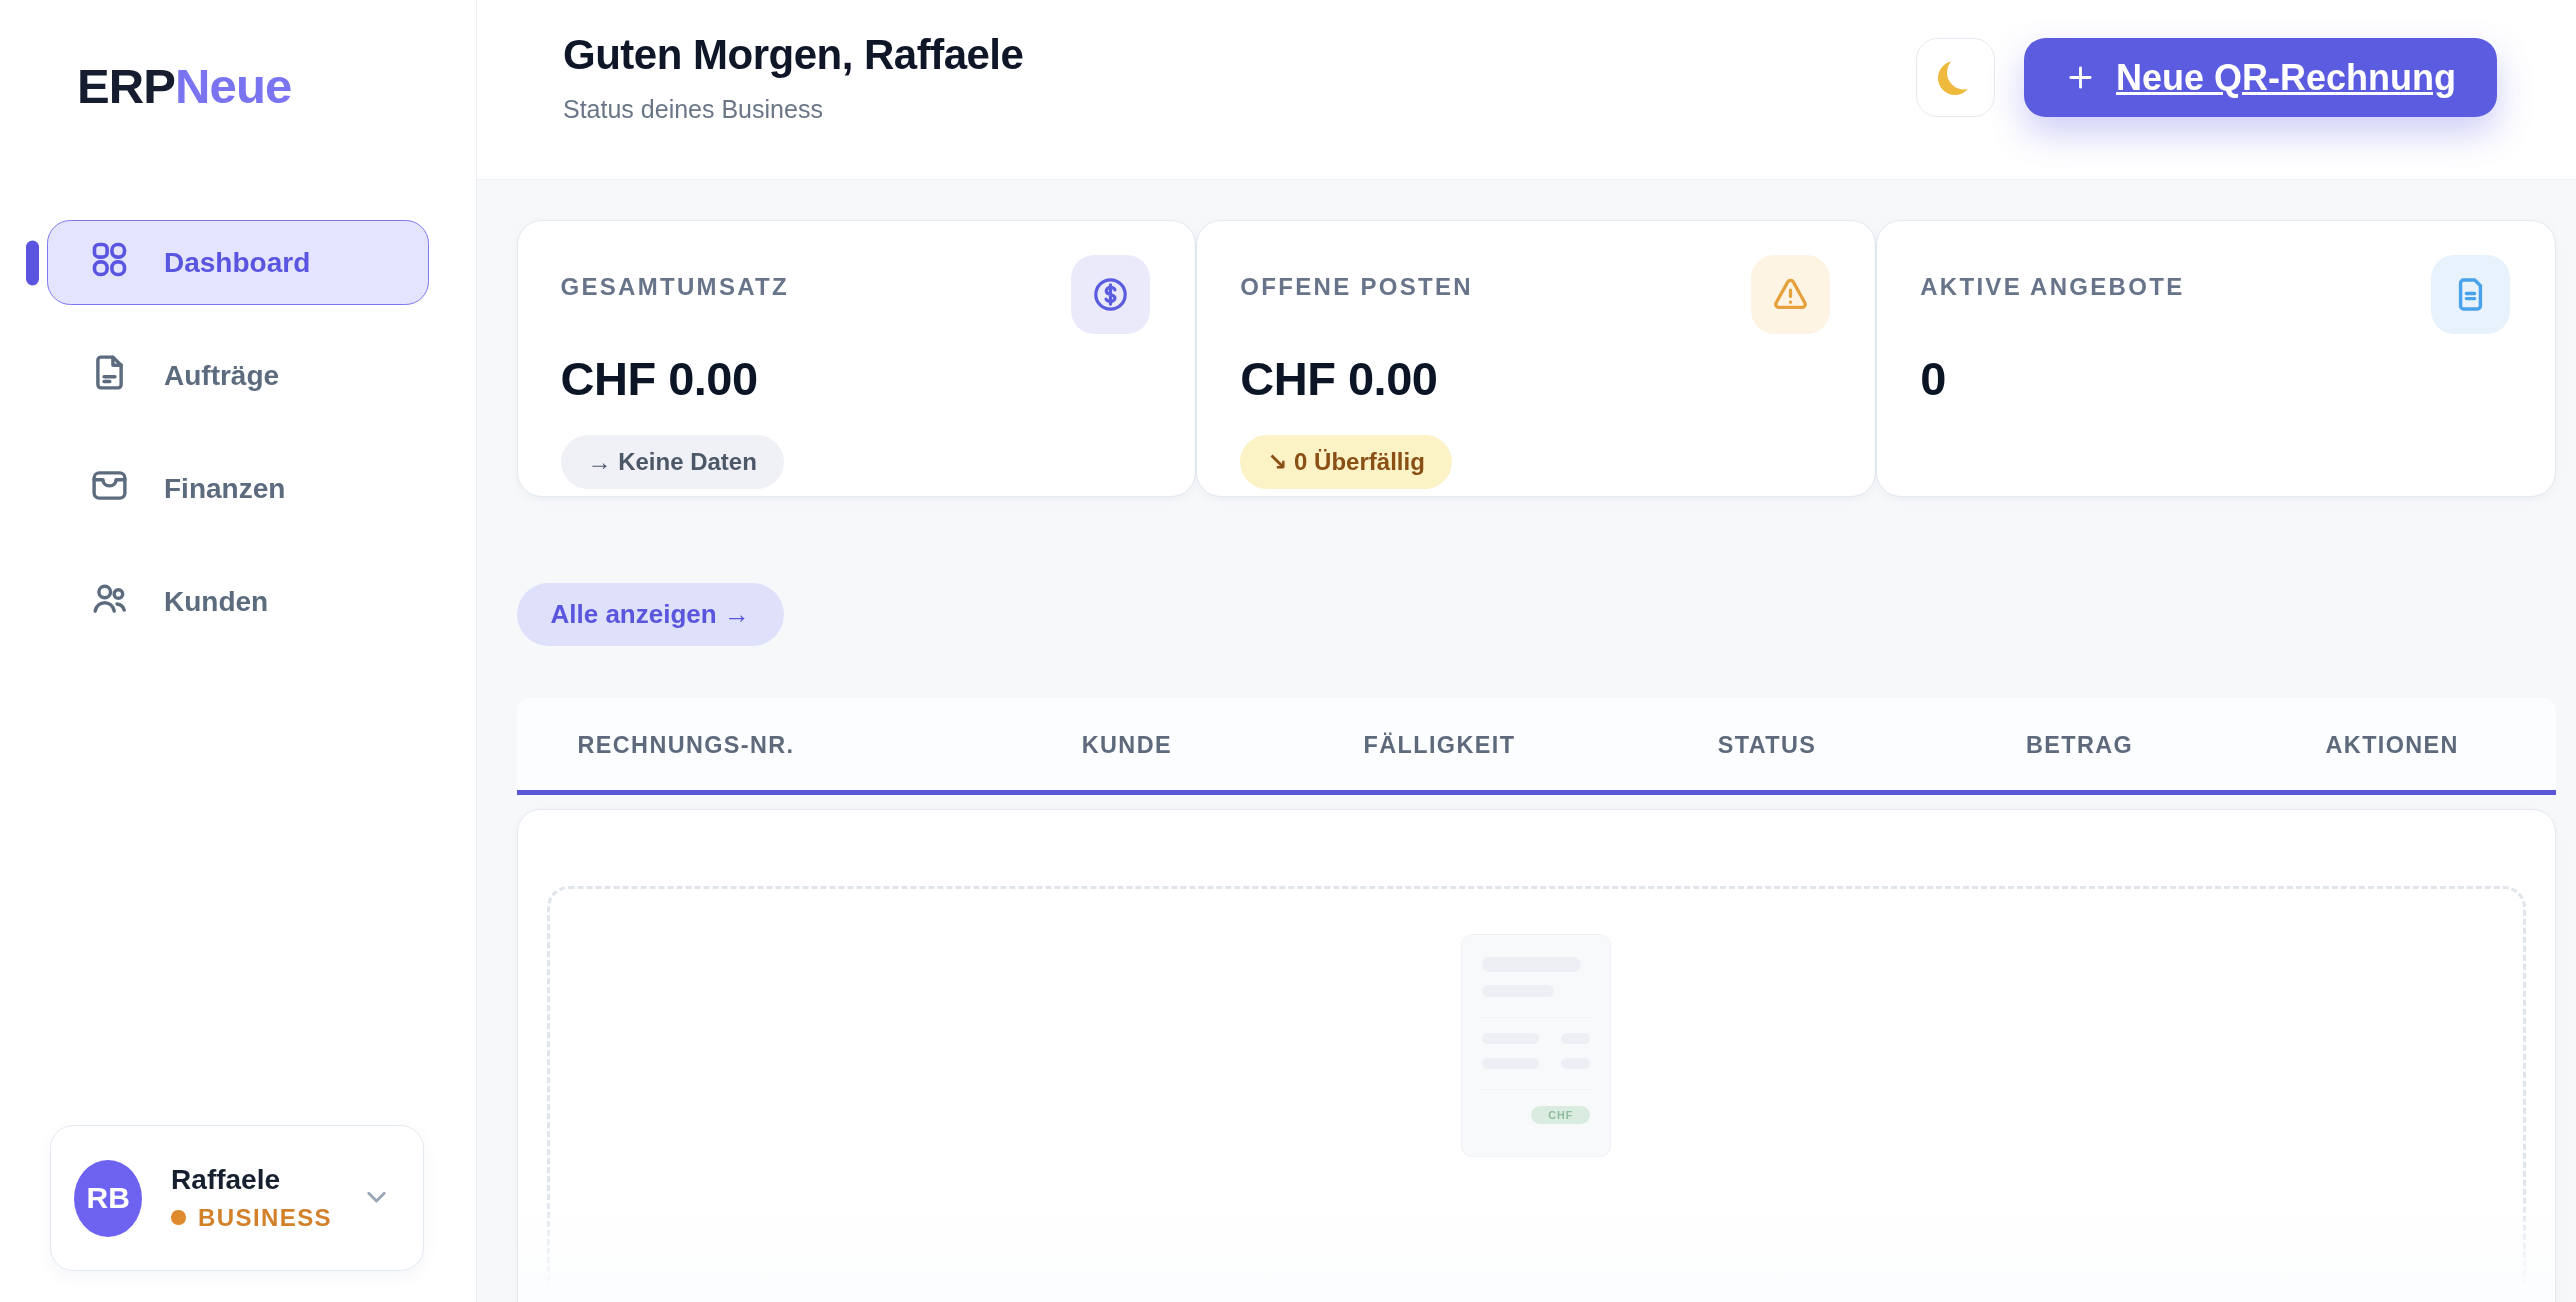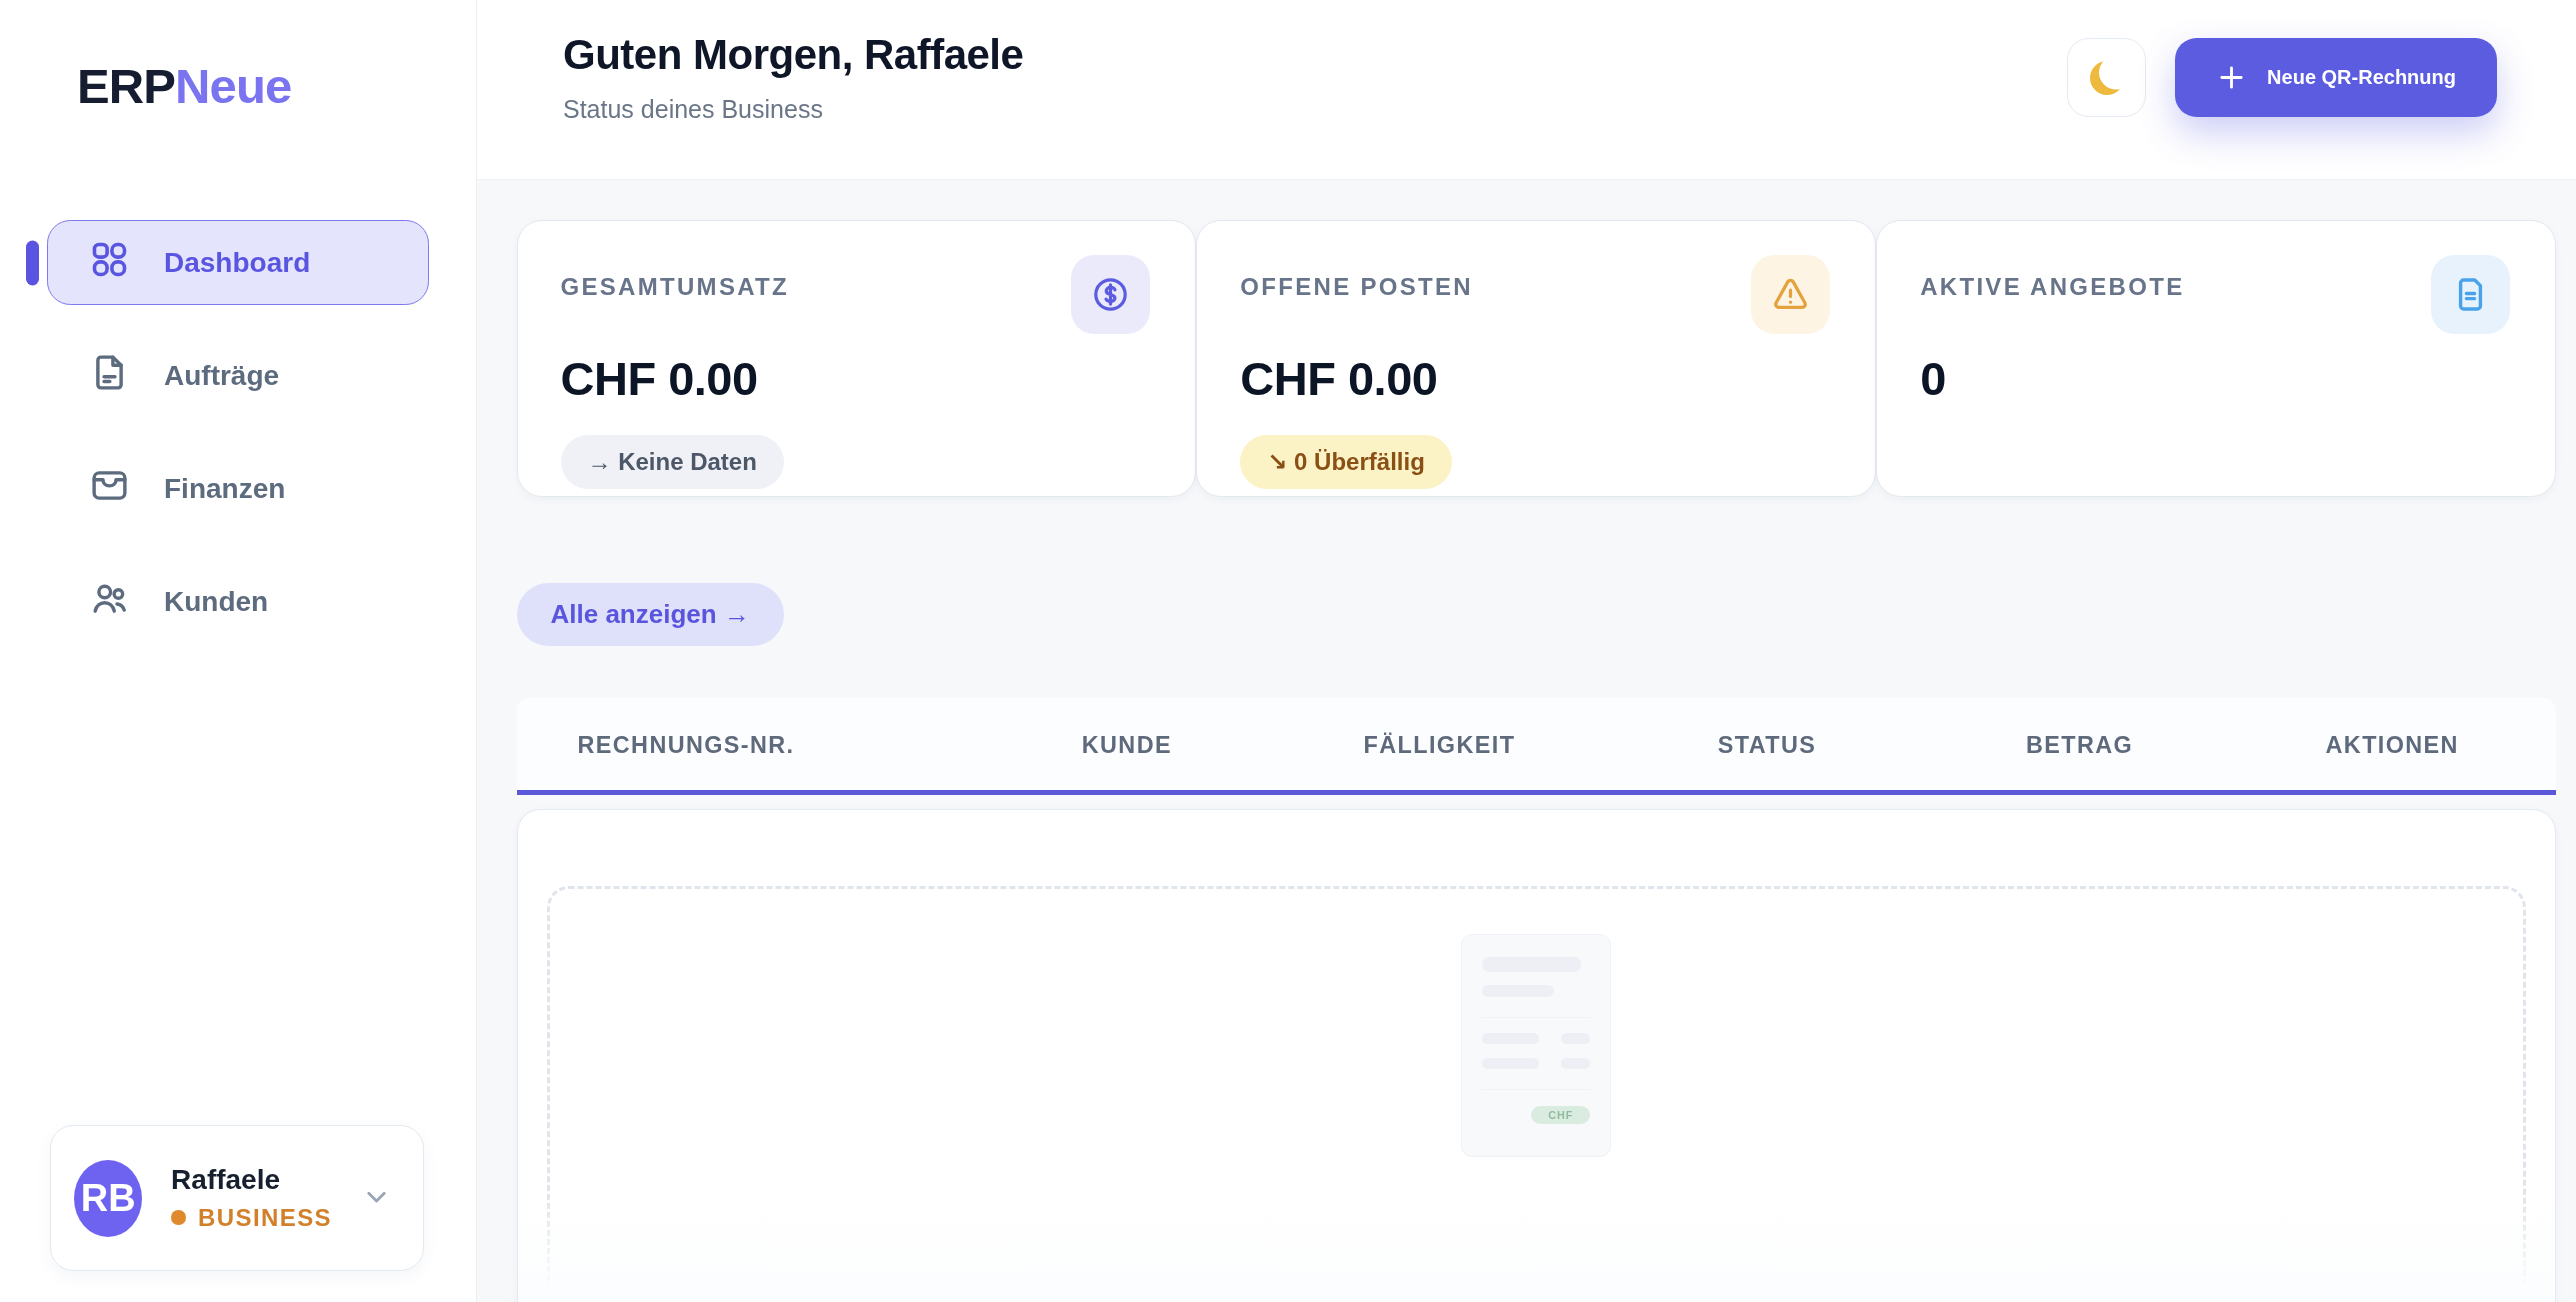--- a/index.html
+++ b/index.html
@@ -21,43 +21,43 @@
   .nav-item.active { background:#e4e4fd; border-color:#7d78ee; color:#5a55e0; }
   .nav-item.active svg { stroke:#5a55e0; }
   .nav-item.active::before { content:""; position:absolute; left:-21.6px; top:50%;
     transform:translateY(-50%); width:12.6px; height:45px; border-radius:7.2px; background:#5b54e0; }
 
   .user-card { position:absolute; left:50px; right:52px; bottom:31px; height:146px;
     background:#fff; border:1.8px solid #e3e9f0; border-radius:23.4px;
     box-shadow:0 5.4px 16px rgba(90,100,160,.06);
     display:flex; align-items:center; padding:0 31px 0 23.4px; gap:29px; cursor:pointer; }
   .avatar { width:77px; height:77px; border-radius:50%; background:#6e63f1; color:#fff;
-    font-size:38px; font-weight:700; display:flex; align-items:center; justify-content:center; }
+    font-size:30px; font-weight:700; display:flex; align-items:center; justify-content:center; }
   .user-meta { flex:1; }
   .user-name { font-size:28px; font-weight:700; color:#16202f; }
   .user-plan { margin-top:7.2px; display:flex; align-items:center; gap:12.6px;
     font-size:24px; font-weight:700; letter-spacing:1.4px; color:#d2802a; }
   .plan-dot { width:14.4px; height:14.4px; border-radius:50%; background:#e08a2e; }
   .chevron svg { width:31px; height:31px; stroke:#9aa6b5; }
 
   
   .main { flex:1; display:flex; flex-direction:column; min-width:0; }
   .topbar { background:#fff; height:180px; border-bottom:1.8px solid #eef1f4;
     padding:31px 79px 0 86px; display:flex; justify-content:space-between; flex-shrink:0; }
   .greeting { font-size:42px; font-weight:800; color:#0e1628; letter-spacing:-0.5px; }
   .subtitle { margin-top:16px; font-size:25px; color:#6a7687; }
   .topbar-actions { display:flex; gap:29px; padding-top:7.2px; }
   .theme-toggle { width:79px; height:79px; border-radius:21.6px; background:#fff;
     border:1.8px solid #e4eaf1; display:flex; align-items:center; justify-content:center; cursor:pointer; }
   .moon { width:34px; height:34px; border-radius:50%; background:transparent;
     box-shadow:inset 9px -5.4px 0 0 #eeb93c; }
   .primary-btn { height:79px; border:none; border-radius:21.6px; background:#5b5ce0;
-    color:#fff; font-size:20px; font-weight:600; padding:0 41px; display:flex;
+    color:#fff; font-size:36px; font-weight:600; padding:0 41px; display:flex;
     align-items:center; gap:20px; cursor:pointer;
-    box-shadow:0 16px 36px rgba(91,92,224,.30); font-family:inherit; }
+    box-shadow:0 16px 36px rgba(91,92,224,.30); font-family:inherit;text-decoration:underline; }
   .primary-btn svg { width:31px; height:31px; stroke:#fff; }
 
   .content { padding:40px 20px 0 31.5px; }
   .inner { padding-left:8px; }
 
   
   .stats { display:grid; grid-template-columns:1fr 1fr 1fr; }
   .stat-card { background:#fff; border:1.8px solid #e4e9f0; border-radius:25px;
     height:277px; padding:38px 43px; position:relative;
     box-shadow:0 2.7px 9px rgba(30,45,90,.04); }

